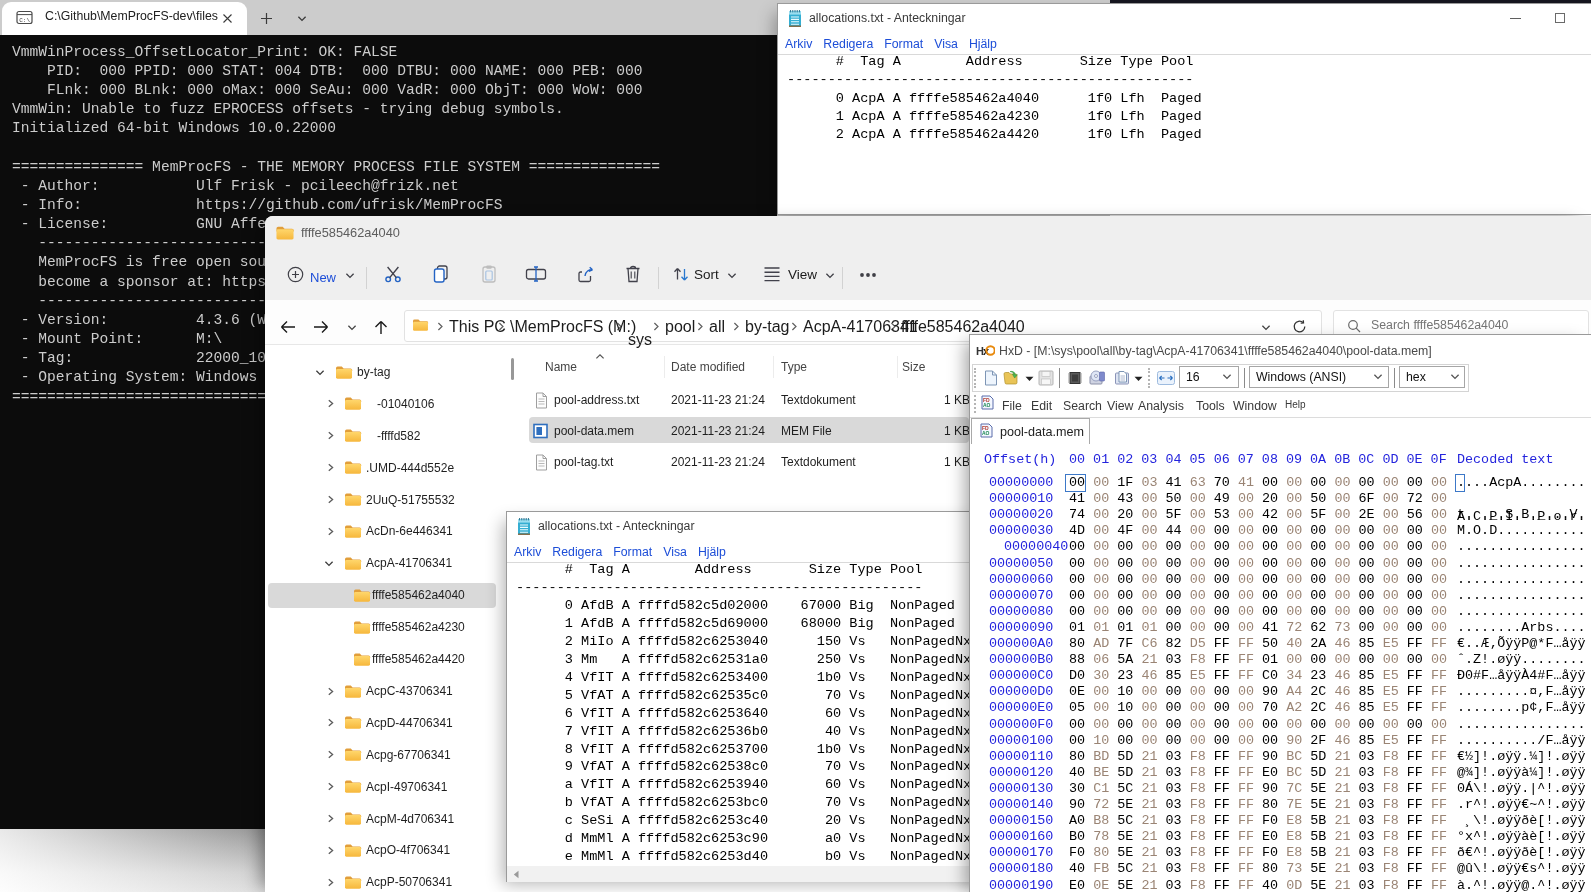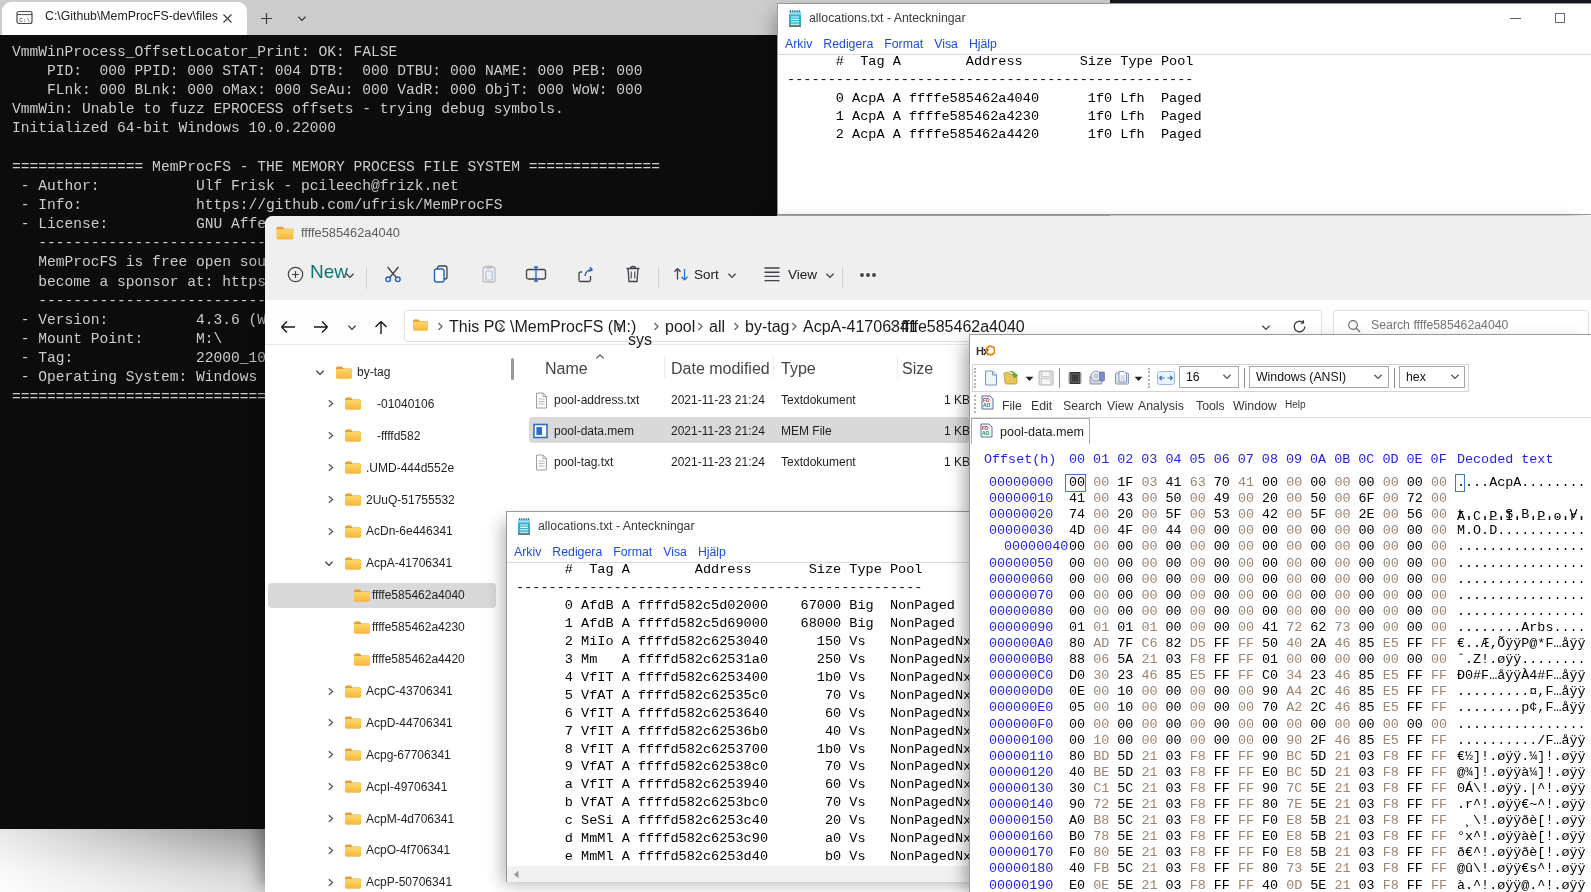--- a/index.html
+++ b/index.html
@@ -22,21 +22,21 @@
 .capbtn{position:absolute;color:#5f5f5f}
 
 #exp{left:265px;top:216px;width:1326px;height:676px;background:#fff;border-radius:8px 0 0 0;box-shadow:-10px 2px 18px -6px rgba(0,0,0,.4)}
 #expchrome{left:0;top:0;width:1326px;height:84px;background:#efefef;border-radius:8px 0 0 0}
 #expaddr{left:0;top:84px;width:1326px;height:45px;background:#fdfdfd;border-bottom:1px solid #e7e7e7}
 .crumb{font-size:16px;color:#1b1b1b}
 .tool-sep{position:absolute;top:51px;width:1px;height:22px;background:#d2d2d2}
 .hdrsep{position:absolute;top:140px;width:1px;height:22px;background:#ececec}
 .trlabel{position:absolute;font-size:12px;color:#1f1f1f;white-space:nowrap}
 .fl{position:absolute;font-size:12px;color:#1f1f1f;white-space:nowrap}
-.flh{position:absolute;font-size:16px;color:#454545;white-space:nowrap}
+.flh{position:absolute;font-size:12px;color:#454545;white-space:nowrap}
 
 #hxd{left:969px;top:334px;width:622px;height:558px;background:#fff;border-left:1px solid #9a9a9a;border-top:1px solid #9a9a9a;box-shadow:-8px 4px 16px -4px rgba(0,0,0,.35)}
 #hxd .mono{position:absolute;font-family:"Liberation Mono",monospace;font-size:13.4px;white-space:pre}
 .hoff{color:#2424dd}
 .hb{color:#000}
 .ht{color:#9a8474}
 .combo{position:absolute;height:22px;background:#fff;border:1px solid #a6a6a6;font-size:12.3px;color:#111}
 </style></head><body>
 <div class="ab" style="left:1110px;top:0;width:481px;height:4.5px;background:#16161f"></div>
 <div class="ab" style="left:0;top:829px;width:266px;height:63px;background:linear-gradient(to bottom,#a6a6a6 0,#c4c4c4 30%,#e9e9e9 70%,#f8f8f8 100%)"></div>
@@ -108,21 +108,21 @@
         </linearGradient>
       </defs>
       <path d="M1 3.2 Q1 1.6 2.6 1.6 h4.2 l1.8 1.9 h7 q1.6 0 1.6 1.6 V6 H1 Z" fill="#e19e3a"></path>
       <rect x="1" y="4.1" width="16" height="9.6" rx="1.4" fill="url(#fg1)"></rect>
     </svg>
     <div class="ab" style="left:36px;top:9px;font-size:12.8px;color:#5d5d5d">ffffe585462a4040</div>
     <svg class="ab" width="17" height="17" viewBox="0 0 17 17" style="left:22px;top:50px">
       <circle cx="8.5" cy="8.5" r="7.2" fill="none" stroke="#3f3f46" stroke-width="1.2"></circle>
       <path d="M8.5 5 v7 M5 8.5 h7" stroke="#3f3f46" stroke-width="1.2"></path>
     </svg>
-    <div class="ab" style="left:45px;top:45px;font-size:19px;color:#0f766e">New</div>
+    <div class="ab" style="left:45px;top:54px;font-size:13px;color:#1d4ed8">New</div>
     <svg width="10" height="9" viewBox="0 0 10 9" style="position:absolute;left:80px;top:55px">
       <path d="M1.4 2.8 L5 6.4 8.6 2.8" fill="none" stroke="#3f3f46" stroke-width="1.3"></path>
     </svg>
     <div class="tool-sep" style="left:101px"></div>
     <svg class="ab" width="20" height="20" viewBox="0 0 20 20" style="left:118px;top:48px">
       <circle cx="5.2" cy="15.3" r="2.3" fill="none" stroke="#2363c4" stroke-width="1.4"></circle>
       <circle cx="14.8" cy="15.3" r="2.3" fill="none" stroke="#2363c4" stroke-width="1.4"></circle>
       <path d="M4.6 3 L13.3 13.6 M15.4 3 L6.7 13.6" stroke="#41414b" stroke-width="1.4"></path>
     </svg>
     <svg class="ab" width="20" height="20" viewBox="0 0 20 20" style="left:166px;top:48px">
@@ -539,20 +539,21 @@
     <svg class="ab" width="8" height="9" viewBox="0 0 8 9" style="left:5px;top:357.5px">
       <path d="M6.5 0.8 L1.8 4.5 6.5 8.2" fill="#9a9a9a"></path>
     </svg>
   </div>
 <div id="hxd" class="ab">
     <svg class="ab" width="19" height="15" viewBox="0 0 19 15" style="left:6px;top:8px">
       <text x="0" y="11.5" font-family="Liberation Sans" font-size="11" font-weight="bold" fill="#333">H</text>
       <text x="7" y="11.5" font-family="Liberation Sans" font-size="11" font-weight="bold" fill="#111">x</text>
       <circle cx="14.5" cy="7.5" r="4.2" fill="none" stroke="#e8890c" stroke-width="2"></circle>
     </svg>
+    <div class="ab" style="left:29px;top:9px;font-size:12.3px;color:#4a4a4a">HxD - [M:\sys\pool\all\by-tag\AcpA-41706341\ffffe585462a4040\pool-data.mem]</div>
     <div class="ab" style="left:2px;top:29px;width:497px;height:28px;border:1px solid #d4d4d4"></div>
     <div class="ab" style="left:4px;top:33px;width:2px;height:20px;border-left:2px dotted #b5b5b5"></div>
     <svg class="ab" width="16" height="16" viewBox="0 0 16 16" style="left:13px;top:35px">
       <path d="M2.5 1 h7 l4 4 v10 h-11 Z" fill="#eef5fd" stroke="#7d95b5"></path>
       <path d="M9.5 1 v4 h4" fill="none" stroke="#7d95b5"></path>
     </svg>
     <svg class="ab" width="18" height="16" viewBox="0 0 18 16" style="left:33px;top:35px">
       <path d="M1 4 q0-1.5 1.5-1.5 h3.5 l1.5 1.5 h5 q1.5 0 1.5 1.5 v7 q0 1.5 -1.5 1.5 h-9 q-1.5 0 -1.5 -1.5 Z" fill="#e9c457" stroke="#b08f28" stroke-width=".7"></path>
       <path d="M7 1.5 q4.5-1 5.5 3.5 l1.8-.3 -2.6 3.4 -2.2-3.7 1.6 0 q-.9-2.6-4.1-2.9 Z" fill="#4db653" stroke="#2e8d36" stroke-width=".5"></path>
     </svg>

